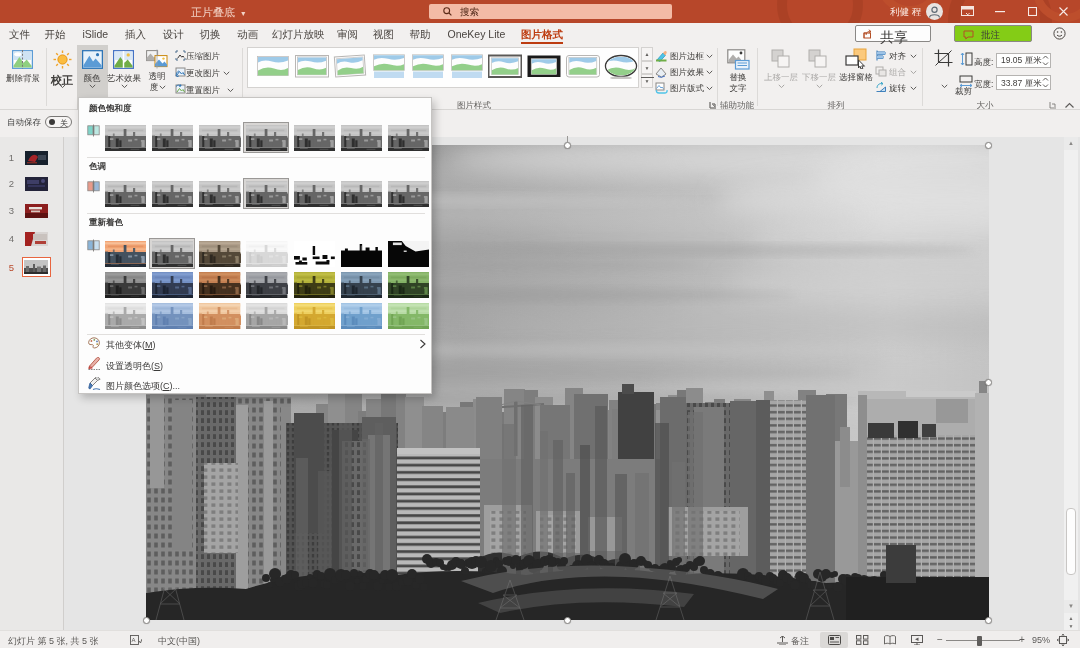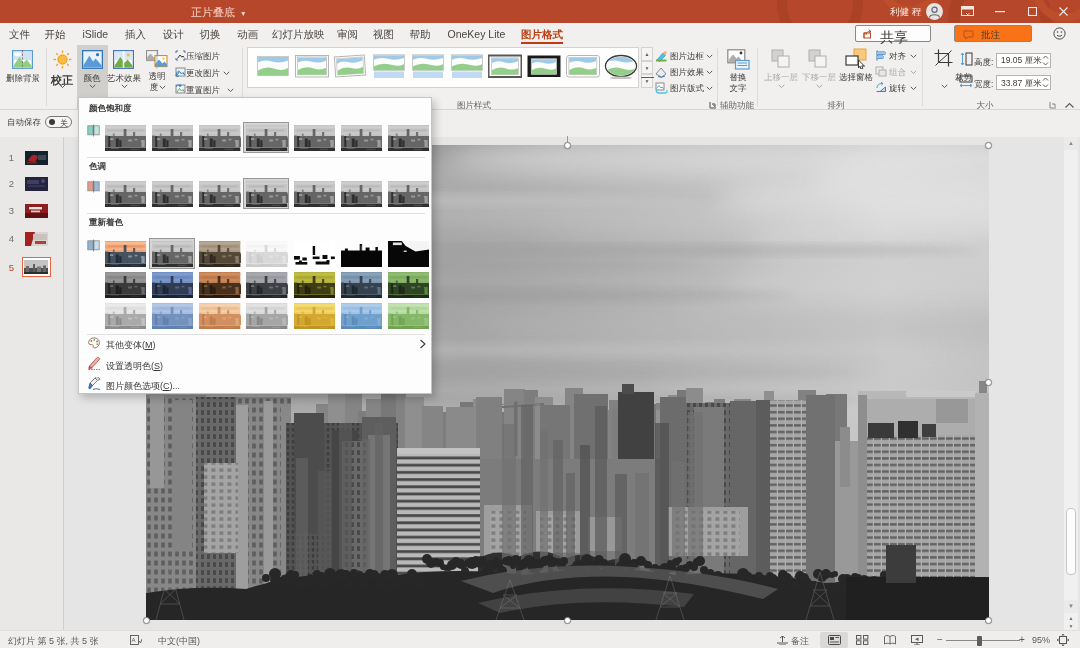--- a/index.html
+++ b/index.html
@@ -10,20 +10,27 @@
 <div class="abs" style="left:0;top:0;width:1080px;height:23px;background:#B7472A;overflow:hidden;">
  <div class="abs" style="left:760px;top:-40px;width:320px;height:90px;opacity:.5;">
   <svg width="320" height="90">
    <circle cx="60" cy="45" r="38" fill="none" stroke="#a03d22" stroke-width="10"></circle>
    <circle cx="150" cy="20" r="30" fill="none" stroke="#c4552f" stroke-width="8"></circle>
    <circle cx="240" cy="60" r="46" fill="none" stroke="#a03d22" stroke-width="12"></circle>
    <circle cx="305" cy="30" r="28" fill="none" stroke="#c4552f" stroke-width="8"></circle>
   </svg>
  </div>
  <div class="abs" style="left:191px;top:5px;font-size:11px;color:#f3d4c8;">正片叠底&nbsp;&nbsp;<span style="font-size:8px;">▾</span></div>
+ <div class="abs" style="left:429px;top:3.5px;width:243px;height:15px;background:#f3bba6;border-radius:2px;">
+  <svg class="abs" style="left:14px;top:3px;" width="9" height="9" viewBox="0 0 9 9">
+        <circle cx="3.7" cy="3.7" r="2.9" fill="none" stroke="#5a2a17" stroke-width="1.1"></circle>
+        <line x1="6" y1="6" x2="8.4" y2="8.4" stroke="#5a2a17" stroke-width="1.1"></line>
+      </svg>
+  <span class="abs" style="left:31px;top:2.5px;font-size:9.5px;color:#4b2414;">搜索</span>
+ </div>
  <div class="abs" style="left:890px;top:6px;font-size:9.5px;color:#fceee8;">利健 程</div>
  <div class="abs" style="left:926px;top:3px;width:17px;height:17px;border-radius:50%;background:#e9e4e1;">
   <svg width="17" height="17" viewBox="0 0 17 17">
         <circle cx="8.5" cy="6.8" r="2.6" fill="none" stroke="#5f6a74" stroke-width="1.2"></circle>
         <path d="M3.5 14.5 C4 10.8 13 10.8 13.5 14.5" fill="none" stroke="#5f6a74" stroke-width="1.2"></path>
       </svg>
  </div>
  <svg class="abs" style="left:961px;top:6px;" width="13" height="11" viewBox="0 0 13 11">
       <rect x="0.5" y="0.5" width="12" height="9" fill="none" stroke="#f5e6e0" stroke-width="1"></rect>
       <rect x="0.5" y="0.5" width="12" height="3" fill="#f5e6e0"></rect>
@@ -55,21 +62,21 @@
  <div class="abs" style="left:541.9px;top:5px;transform:translateX(-50%);font-size:10.5px;font-weight:bold;color:#bd3c10;white-space:nowrap;">图片格式</div>
  <div class="abs" style="left:521px;top:18.5px;width:42px;height:2.5px;background:#bd3c10;"></div>
  <div class="abs" style="left:855px;top:2px;width:76px;height:17px;border:1px solid #8a8886;border-radius:2px;background:#fdfdfd;">
    <svg class="abs" style="left:7px;top:3px;" width="11" height="10" viewBox="0 0 11 10">
         <path d="M1 9 L1 4 L4 4" fill="none" stroke="#b34f26" stroke-width="1"></path>
         <path d="M3 6 C3 3 6 2.2 8 2.5 M8 2.5 L5.8 0.8 M8 2.5 L5.8 4.3" fill="none" stroke="#b34f26" stroke-width="1"></path>
         <rect x="1" y="4" width="6.5" height="5" fill="none" stroke="#b34f26" stroke-width="1"></rect>
       </svg>
    <span class="abs" style="left:24px;top:2.5px;font-size:14px;color:#3b3a39;">共享</span>
  </div>
- <div class="abs" style="left:954px;top:2px;width:78px;height:17px;border:1px solid #8a8886;border-radius:2px;background:#f97316;">
+ <div class="abs" style="left:954px;top:2px;width:78px;height:17px;border:1px solid #8a8886;border-radius:2px;background:#84cc16;">
    <svg class="abs" style="left:8px;top:3.5px;" width="11" height="10" viewBox="0 0 11 10">
         <path d="M1 1 h9 v6 h-5 l-2.2 2 v-2 H1 z" fill="none" stroke="#b34f26" stroke-width="1"></path>
       </svg>
    <span class="abs" style="left:26px;top:2.5px;font-size:9.5px;color:#3b3a39;">批注</span>
  </div>
  <svg class="abs" style="left:1053px;top:4px;" width="13" height="13" viewBox="0 0 13 13">
       <circle cx="6.5" cy="6.5" r="5.6" fill="none" stroke="#4a4541" stroke-width="1"></circle>
       <circle cx="4.6" cy="5" r="0.8" fill="#4a4541"></circle>
       <circle cx="8.4" cy="5" r="0.8" fill="#4a4541"></circle>
       <path d="M4 8 C5 9.6 8 9.6 9 8" fill="none" stroke="#4a4541" stroke-width="1"></path>
@@ -345,21 +352,21 @@
 <svg class="abs" style="left:909.5px;top:42px;" width="7" height="5" viewBox="0 0 7 5">
       <path d="M0.8 0.8 L3.5 3.6 L6.2 0.8" fill="none" stroke="#5f5d5b" stroke-width="1"></path>
     </svg>
 <div class="abs" style="left:836px;top:56px;transform:translateX(-50%);font-size:8.5px;color:#615f5d;white-space:nowrap;">排列</div>
 <div class="abs" style="left:922px;top:4px;width:1px;height:58px;background:#dcdad8;"></div>
 <svg class="abs" style="left:934px;top:5px;" width="19" height="18" viewBox="0 0 19 18">
 <path d="M4.5 0.5 L4.5 13.5 L18.5 13.5 M0.5 4.5 L14.5 4.5 L14.5 17.5" fill="none" stroke="#3b3a39" stroke-width="1.2"></path>
 <path d="M4.5 13.5 L14.5 4.5" stroke="#3b3a39" stroke-width="1"></path>
 <path d="M14.5 4.5 L17.5 1.5 M4.5 13.5 L1.5 16.5" stroke="#3b3a39" stroke-width="1"></path>
 </svg>
-    <div class="abs" style="left:944px;top:28px;transform:translateX(-50%);font-size:8.5px;color:#3f3d3b;white-space:nowrap;padding-left:39px;">裁剪</div>
+    <div class="abs" style="left:944px;top:42px;transform:translateX(-50%);font-size:8.5px;color:#3f3d3b;white-space:nowrap;padding-left:39px;">裁剪</div>
 <svg class="abs" style="left:940.5px;top:40px;" width="7" height="5" viewBox="0 0 7 5">
       <path d="M0.8 0.8 L3.5 3.6 L6.2 0.8" fill="none" stroke="#5f5d5b" stroke-width="1"></path>
     </svg>
 <svg class="abs" style="left:960px;top:8px;" width="13" height="14" viewBox="0 0 13 14">
       <rect x="6" y="1" width="6" height="12" fill="none" stroke="#3b3a39" stroke-width="1"></rect>
       <path d="M2.5 1 L2.5 13 M2.5 1 L1 3 M2.5 1 L4 3 M2.5 13 L1 11 M2.5 13 L4 11" fill="none" stroke="#5b9bd5" stroke-width="1"></path>
     </svg>
     <div class="abs" style="left:974px;top:13px;font-size:8.5px;color:#3f3d3b;white-space:nowrap;">高度:</div>
 <div class="abs" style="left:996px;top:8.5px;width:55px;height:15px;background:#fff;border:1px solid #b5b3b1;"></div>
     <div class="abs" style="left:1001px;top:11px;font-size:8.5px;color:#3f3d3b;white-space:nowrap;">19.05 厘米</div>

